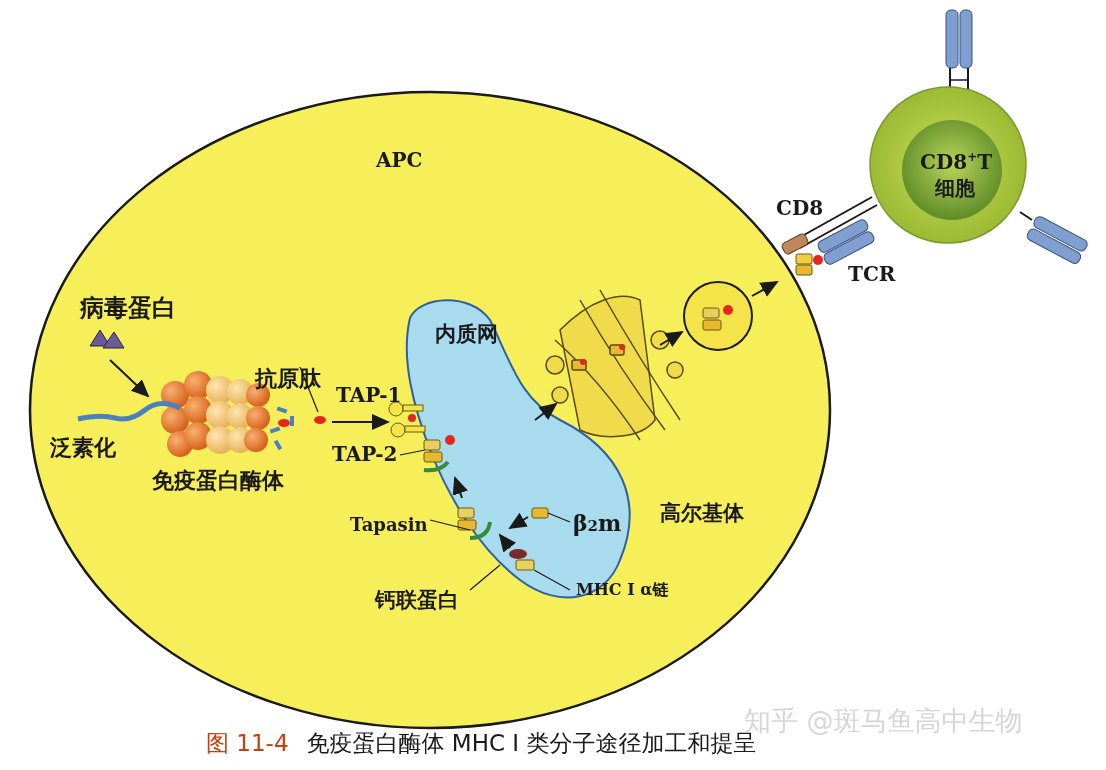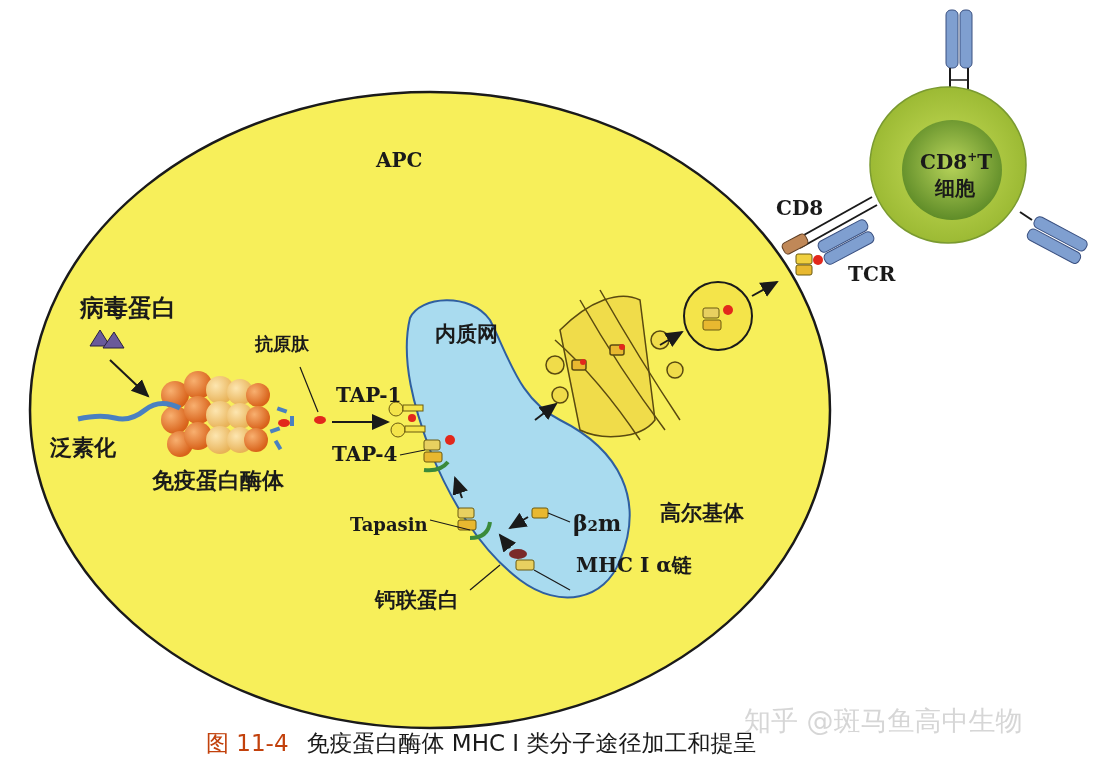--- a/index.html
+++ b/index.html
@@ -164,30 +164,30 @@
 
   <line x1="535" y1="420" x2="556" y2="404" stroke="#1a1a1a" stroke-width="2" marker-end="url(#ah)"></line>
   <line x1="660" y1="345" x2="682" y2="332" stroke="#1a1a1a" stroke-width="2" marker-end="url(#ah)"></line>
   <line x1="752" y1="296" x2="777" y2="282" stroke="#1a1a1a" stroke-width="2" marker-end="url(#ah)"></line>
 </svg>
 
 <div class="lbl" style="left:376px;top:148px;font-size:20px;">APC</div>
 <div class="lbl zh" style="left:72px;top:292px;font-size:24px;margin-left:8px;">病毒蛋白</div>
 <div class="lbl zh" style="left:50px;top:433px;font-size:22px;">泛素化</div>
 <div class="lbl zh" style="left:152px;top:466px;font-size:22px;">免疫蛋白酶体</div>
-<div class="lbl zh" style="left:255px;top:332px;font-size:18px;">抗原肽</div>
+<div class="lbl zh" style="left:255px;top:364px;font-size:22px;">抗原肽</div>
 <div class="lbl" style="left:336px;top:383px;font-size:20px;">TAP-1</div>
-<div class="lbl" style="left:332px;top:442px;font-size:20px;">TAP-4</div>
+<div class="lbl" style="left:332px;top:442px;font-size:20px;">TAP-2</div>
 <div class="lbl zh" style="left:410px;top:320px;font-size:21px;margin-left:25px;">内质网</div>
 <div class="lbl" style="left:350px;top:514px;font-size:18px;">Tapasin</div>
 <div class="lbl" style="left:573px;top:510px;font-size:22px;">
   <span>β</span><span style="font-size:15px;">2</span><span>m</span>
 </div>
 <div class="lbl zh" style="left:375px;top:586px;font-size:21px;">钙联蛋白</div>
-<div class="lbl" style="left:576px;top:552px;font-size:20px;">MHC Ⅰ α链</div>
+<div class="lbl" style="left:576px;top:580px;font-size:16px;">MHC Ⅰ α链</div>
 <div class="lbl zh" style="left:660px;top:499px;font-size:21px;">高尔基体</div>
 <div class="lbl" style="left:776px;top:196px;font-size:20px;">CD8</div>
 <div class="lbl" style="left:848px;top:262px;font-size:20px;text-align:right;">TCR</div>
 <div class="lbl" style="left:920px;top:144px;font-size:20px;text-align:center;width:70px;line-height:26px;">
   <span>CD8</span><sup style="font-size:12px;">+</sup><span>T</span><br>
   <span class="zh">细胞</span>
 </div>
 
 <div class="caption">
   <span class="num">图 11-4</span><span>免疫蛋白酶体 MHC Ⅰ 类分子途径加工和提呈</span>

